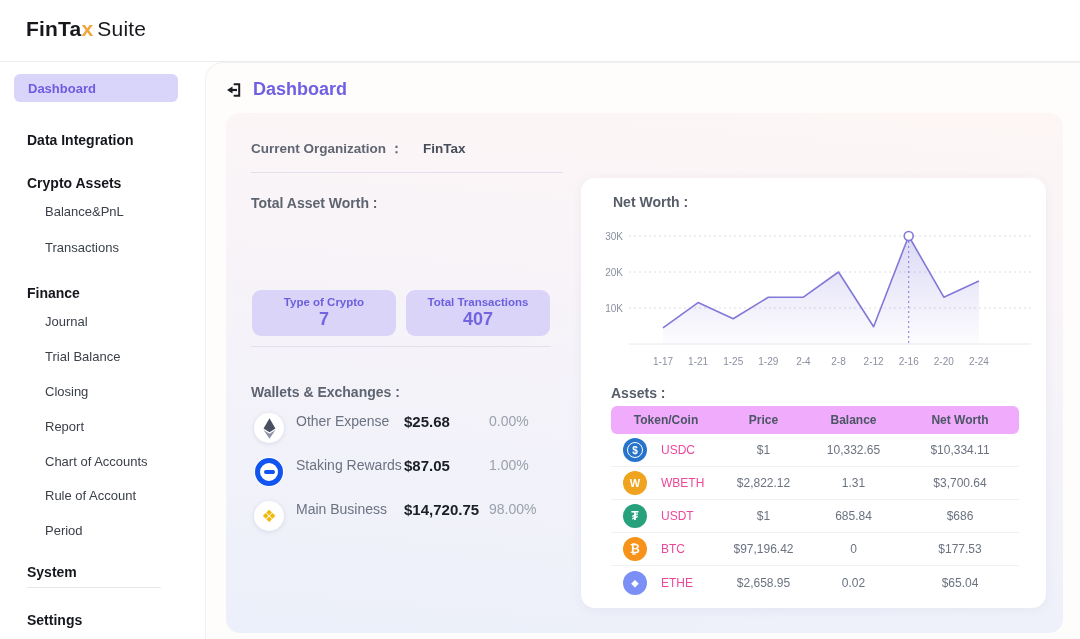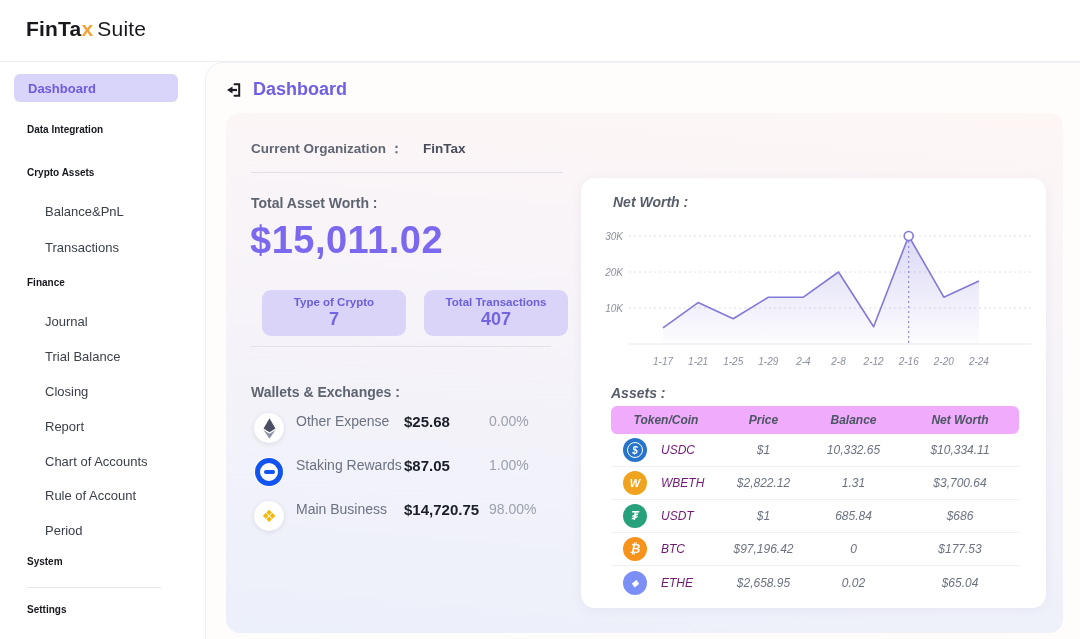--- a/index.html
+++ b/index.html
@@ -11,21 +11,21 @@
   .topbar { position:absolute; left:0; top:0; width:1080px; height:62px;
     background:#fff; border-bottom:1px solid #ececf1; z-index:3; }
   .logo { position:absolute; left:26px; top:17px; font-size:21px; letter-spacing:.2px; color:#17181c; }
   .logo .b { font-weight:800; }
   .logo .x { font-weight:800; color:#f0a43a; }
   .logo .r { font-weight:400; margin-left:4px; }
 
   
   .sidebar { position:absolute; left:0; top:62px; width:205px; height:577px; background:#fff; z-index:2; }
   .side-item { position:absolute; left:27px; white-space:nowrap; cursor:pointer; }
-  .side-section { font-size:10px; font-weight:700; color:#15171d; }
+  .side-section { font-size:14px; font-weight:700; color:#15171d;margin-top:8px; }
   .side-sub { left:45px; font-size:13px; font-weight:400; color:#3b404a; }
   .side-active { left:14px; top:12px; width:164px; height:28px; background:#d9d4f9;
     border-radius:6px; display:flex; align-items:center; padding-left:14px;
     font-size:13px; font-weight:600; color:#6e5ce0; }
   .side-divider { position:absolute; left:27px; width:134px; height:1px; background:#e7e8ee; }
 
   
   .main { position:absolute; left:205px; top:62px; right:0; bottom:0;
     background:#fffcfc; border-top-left-radius:18px; border-top:1px solid #f1f0f4;
     border-left:1px solid #f1f0f4; z-index:4; }
@@ -37,21 +37,21 @@
   .panel { position:absolute; left:20px; top:50px; width:837px; height:520px;
     border-radius:14px; background:linear-gradient(185deg,#fdf6f5 0%,#f6f3f9 45%,#ecf0fa 100%); }
   .org-row { position:absolute; left:25px; top:27px; font-size:13.5px; font-weight:600; color:#5f6672; }
   .org-row .org-value { color:#474e5a; margin-left:16px; }
   .hr1 { position:absolute; left:25px; top:59px; width:312px; height:1px; background:#e4dfe9; }
 
   .taw-label { position:absolute; left:25px; top:82px; font-size:14px; font-weight:600; color:#5d6470; }
   .taw-value { position:absolute; left:24px; top:106px; font-size:38px; font-weight:700;
     color:#7b68ee; letter-spacing:.5px; }
 
-  .stats { position:absolute; left:26px; top:177px; display:flex; gap:18px;margin-left:10px; }
+  .stats { position:absolute; left:26px; top:177px; display:flex; gap:10px; }
   .stat-card { width:144px; height:46px; background:#dad4f8; border-radius:9px;
     display:flex; flex-direction:column; align-items:center; justify-content:center; }
   .stat-label { font-size:11.5px; font-weight:600; color:#6c5fdd; }
   .stat-value { font-size:18px; font-weight:600; color:#7364e0; margin-top:1px; }
 
   .hr2 { position:absolute; left:25px; top:233px; width:300px; height:1px; background:#e4dfe9; }
   .we-label { position:absolute; left:25px; top:271px; font-size:14px; font-weight:600; color:#5d6470; }
 
   .wallet-rows { position:absolute; left:25px; top:300px; width:320px; }
   .wallet-row { height:44px; display:flex; align-items:flex-start; }
@@ -61,38 +61,38 @@
   .wname { width:108px; margin-left:12px; font-size:14px; color:#6b7280; }
   .wamount { width:85px; font-size:15px; font-weight:700; color:#1a1e27; }
   .wpct { font-size:14px; color:#9aa1ac; }
   .coinbase-ring { width:28px; height:28px; border:5px solid #1254f0; border-radius:50%;
     display:flex; align-items:center; justify-content:center; }
   .coinbase-ring .bar { width:11px; height:3.5px; background:#1254f0; border-radius:2px; }
   .binance-glyph { color:#f0b90b; font-size:17px; line-height:1; }
 
   
   .right-card { position:absolute; left:355px; top:65px; width:465px; height:430px;
-    background:#fff; border-radius:14px; box-shadow:0 2px 12px rgba(90,70,140,.06);font-style:italic; }
+    background:#fff; border-radius:14px; box-shadow:0 2px 12px rgba(90,70,140,.06); }
   .nw-label { position:absolute; left:32px; top:16px; font-size:14px; font-weight:600; color:#565d69; }
   .chart-wrap { position:absolute; left:12px; top:46px; width:440px; height:150px; }
 
   .assets-label { position:absolute; left:30px; top:207px; font-size:14px; font-weight:600; color:#565d69; }
   .assets-table { position:absolute; left:30px; top:228px; width:408px; }
   .t-head { display:grid; grid-template-columns:110px 85px 95px 118px; height:28px;
     background:#f0abfc; border-radius:6px; align-items:center; }
   .t-head span { font-size:12px; font-weight:600; color:#4b5563; text-align:center; }
   .t-row { display:grid; grid-template-columns:110px 85px 95px 118px; height:33px;
     align-items:center; border-bottom:1px solid #f1f1f5; }
   .t-row:last-child { border-bottom:none; }
   .t-token { display:flex; align-items:center; padding-left:12px; gap:14px; }
   .t-coin { width:24px; height:24px; border-radius:50%; display:flex; align-items:center;
     justify-content:center; color:#fff; font-weight:700; font-size:12px; flex:none; }
   .t-coin .ring { width:16px; height:16px; border:1.3px solid #fff; border-radius:50%;
     display:flex; align-items:center; justify-content:center; font-size:10px; }
-  .t-sym { font-size:12px; color:#701a75; }
+  .t-sym { font-size:12px; color:#ec4899; }
   .t-cell { font-size:12px; color:#6b7280; text-align:center; }
 </style>
 </head>
 <body>
 
 <div class="app">
 
   <header class="topbar">
     <div class="logo">
       <span class="b">FinTa</span><span class="x">x</span><span class="r">Suite</span>
@@ -131,21 +131,20 @@
 
     <section class="panel">
 
       <div class="org-row">
         <span>Current Organization ：</span>
         <span class="org-value">FinTax</span>
       </div>
       <div class="hr1"></div>
 
       <div class="taw-label">Total Asset Worth :</div>
-      <div class="taw-value">$15,011.02</div>
 
       <div class="stats">
         <div class="stat-card">
           <div class="stat-label">Type of Crypto</div>
           <div class="stat-value">7</div>
         </div>
         <div class="stat-card">
           <div class="stat-label">Total Transactions</div>
           <div class="stat-value">407</div>
         </div>

